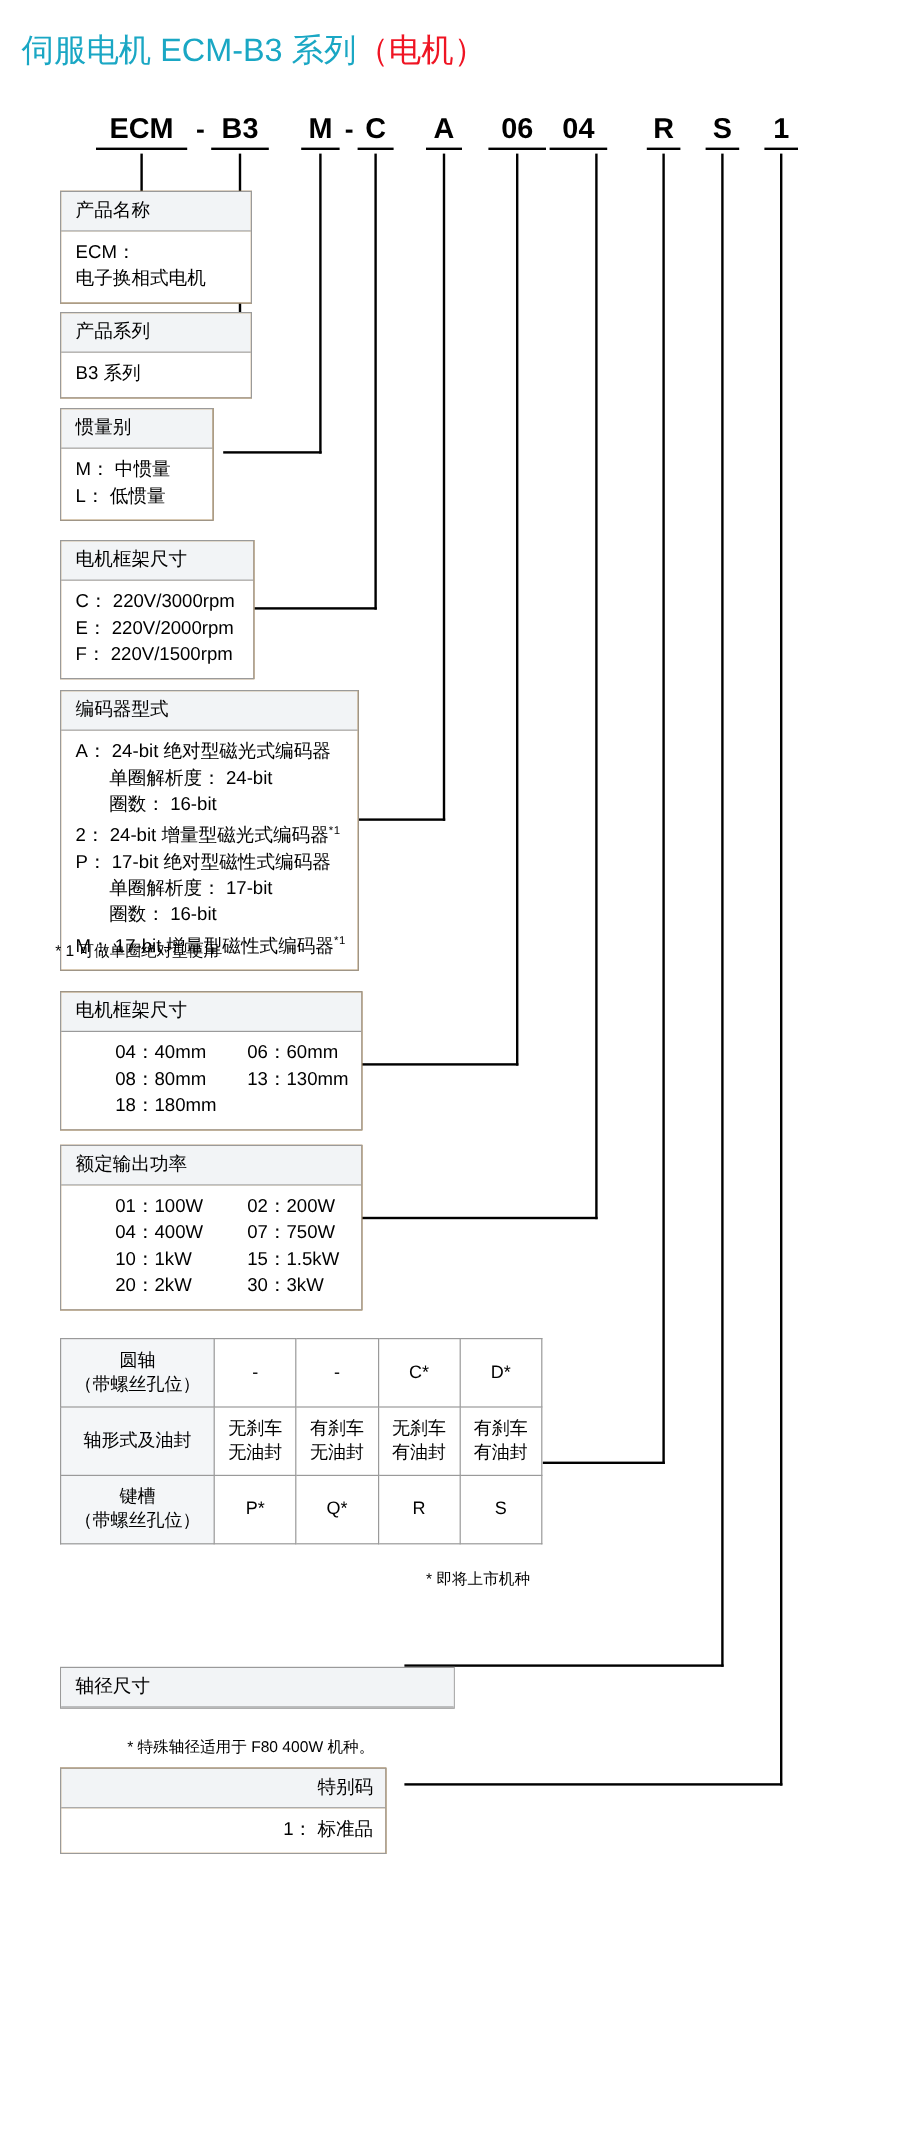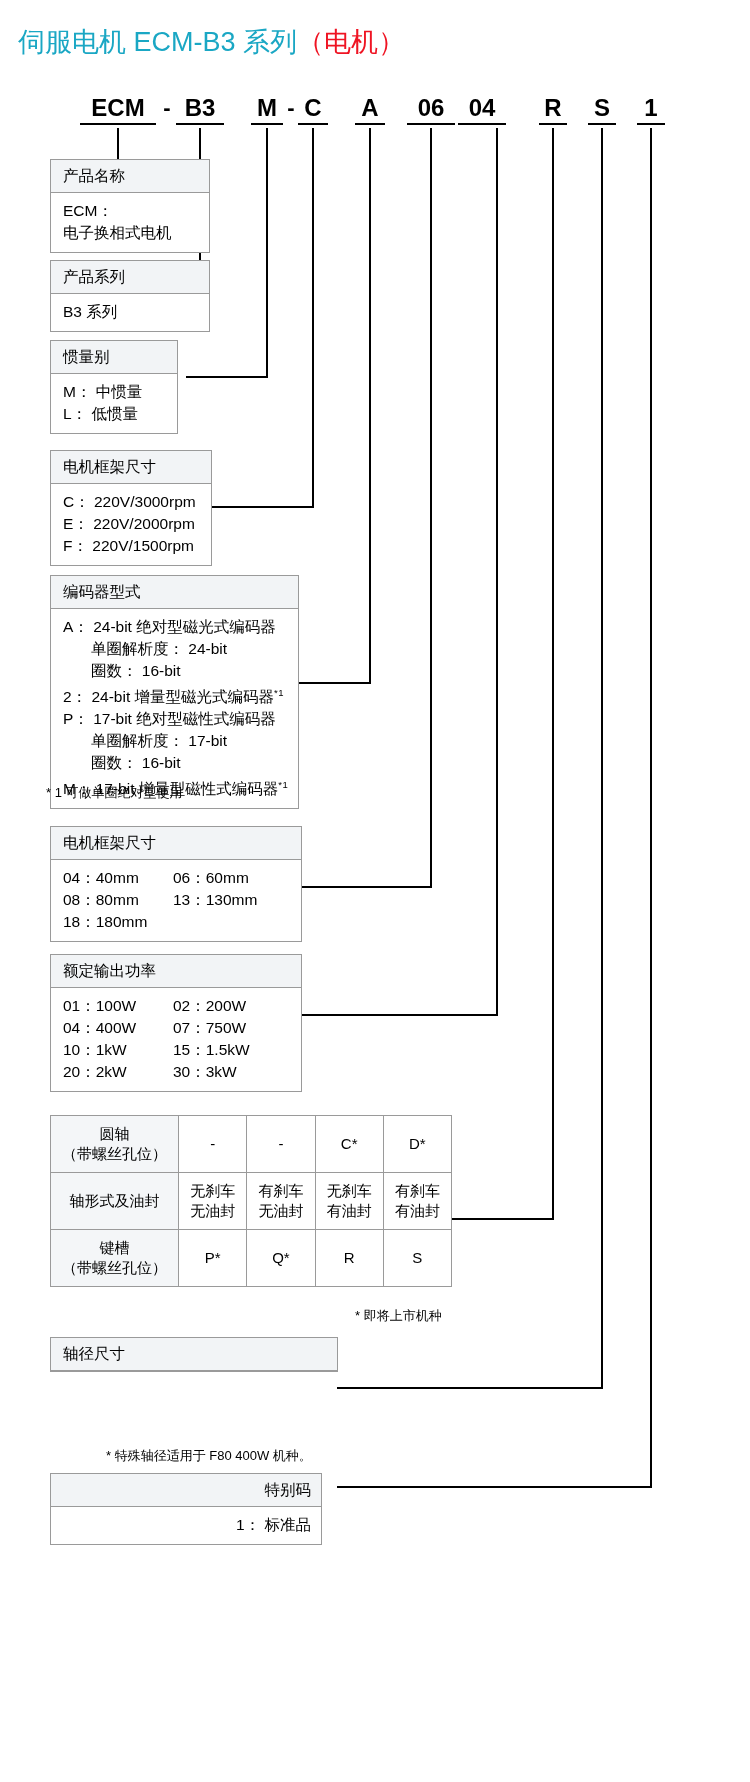--- a/index.html
+++ b/index.html
@@ -86,21 +86,21 @@
     white-space: nowrap;
   }
   .bd .ln { display: block; }
   .bd .ind { display: block; padding-left: 28px; }
   .sup {
     font-size: 9.5px;
     vertical-align: super;
     letter-spacing: 0.5px;
   }
   
-  .bd.cols .ln { display: block; }
+  .bd.cols .ln { display: block; margin-left: 33px; }
   .bd.cols .c1 { display: inline-block; width: 110px; }
   .bd.cols .c2 { display: inline-block; }
 
   .note {
     position: absolute;
     font-size: 13px;
     line-height: 17px;
     white-space: nowrap;
     z-index: 6;
   }
@@ -272,21 +272,21 @@
     <td class="rowhdr"><span>键槽</span><br><span>（带螺丝孔位）</span></td>
     <td>P*</td>
     <td>Q*</td>
     <td>R</td>
     <td>S</td>
   </tr>
 </tbody>
   </table>
 <div class="note" style="left:355px; top:1307px;">* 即将上市机种</div>
 
-<div class="box" style="left:50px; top:1337px; width:288px;">
+<div class="box" style="left:50px; top:1389px; width:329px;">
   <div class="hd">轴径尺寸</div>
 </div>
 <div class="note" style="left:106px; top:1447px;">* 特殊轴径适用于 F80 400W 机种。</div>
 
 <div class="box" style="left:50px; top:1473px; width:272px;text-align:right;">
   <div class="hd">特别码</div>
   <div class="bd">
     <span class="ln">1： 标准品</span>
   </div>
 </div>

